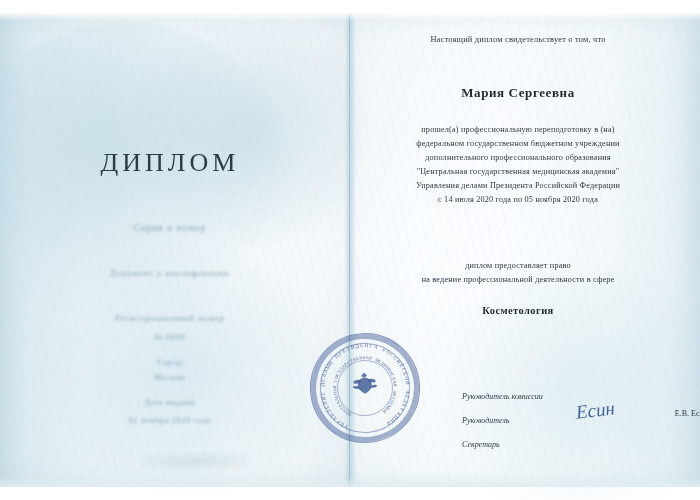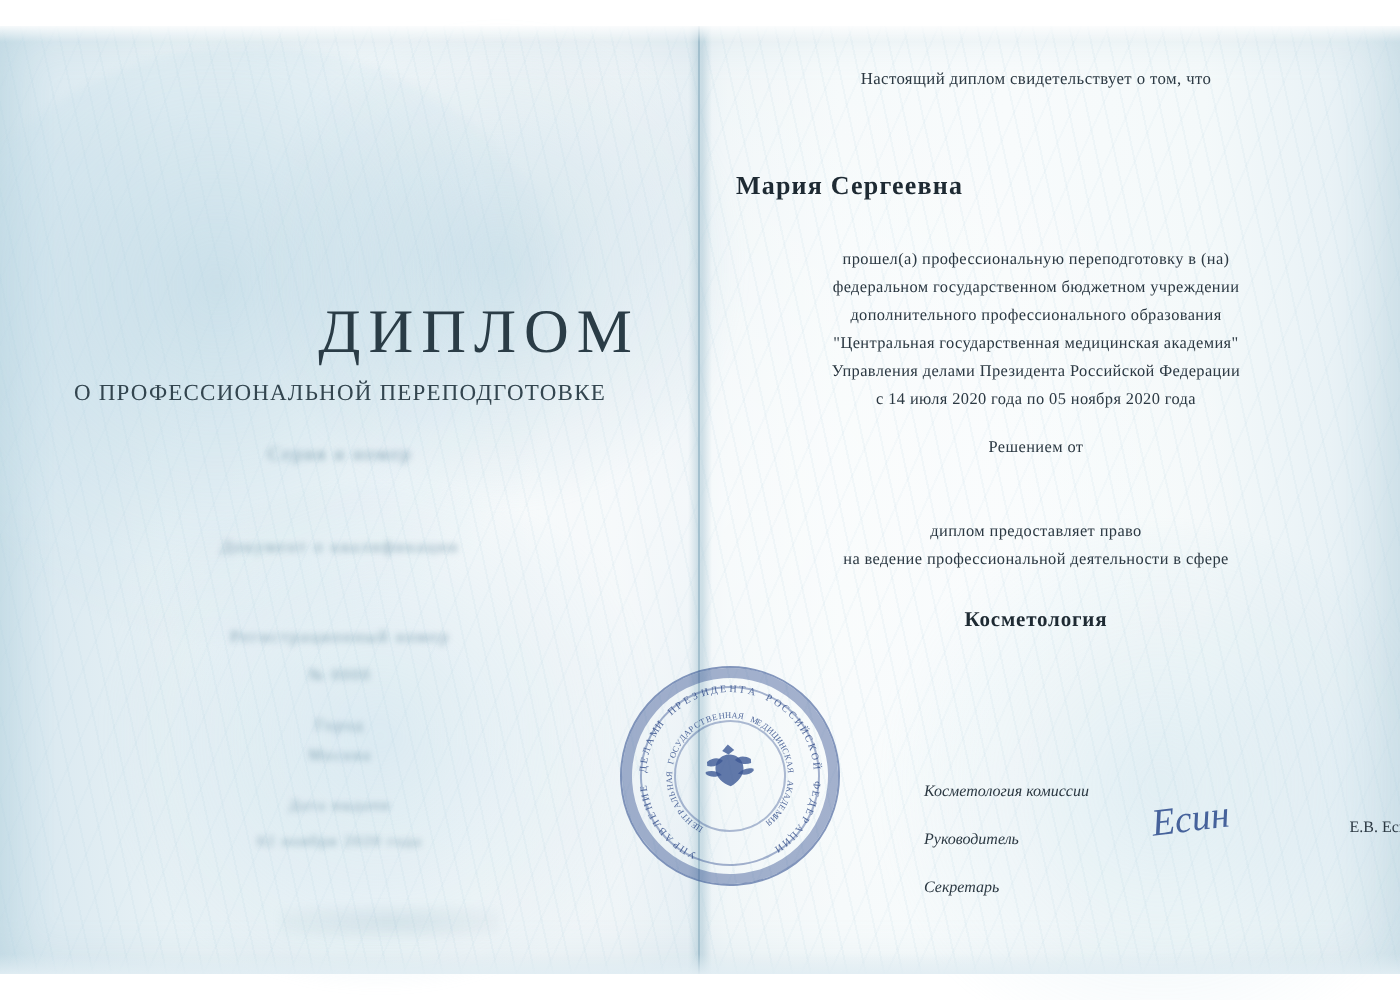--- a/index.html
+++ b/index.html
@@ -96,23 +96,23 @@
   }
 
   
   .left-page {
     position: absolute;
     left: 20px; top: 0; width: 325px; height: 100%;
   }
   .diploma-title {
     position: absolute;
     left: 0; top: 135px; width: 300px;
-    text-align: right;
+    text-align: center;
     font-family: "Liberation Serif", serif;
-    font-size: 31px;
+    font-size: 26px;
     letter-spacing: 4px;
     color: #2a3c46;
     font-weight: 400;
   }
   .diploma-sub {
     position: absolute;
     left: 0; top: 178px; width: 300px;
     text-align: center;
     font-size: 11.5px;
     letter-spacing: 0.6px;
@@ -153,21 +153,21 @@
     color: #2b3842;
     white-space: nowrap;
   }
   .rp-line.intro { top: 22px; font-size: 8.4px; }
   .name1 {
     position: absolute; left: 0; width: 324px; text-align: center;
     top: 48px; font-size: 13px; font-weight: bold; letter-spacing: 0.6px;
     color: #1e2a33;
   }
   .name2 {
-    position: absolute; left: 12px; width: 324px; text-align: left;
+    position: absolute; left: 0; width: 324px; text-align: center;
     top: 72px; font-size: 13px; font-weight: bold; letter-spacing: 0.6px;
     color: #1e2a33;
   }
   .rp-line.p1 { top: 112px; }
   .rp-line.p2 { top: 126px; }
   .rp-line.p3 { top: 140px; }
   .rp-line.p4 { top: 154px; font-style: normal; }
   .rp-line.p5 { top: 168px; }
   .rp-line.p6 { top: 182px; }
   .rp-line.dec1 { top: 206px; }
@@ -262,21 +262,20 @@
   <div class="blob3"></div>
   <div class="blob4"></div>
   <div class="tex"></div>
   <div class="fold"></div>
   <div class="foldline"></div>
   <div class="topedge"></div>
   <div class="botedge"></div>
 
   <div class="left-page">
     <div class="diploma-title">ДИПЛОМ</div>
-    <div class="diploma-sub">О ПРОФЕССИОНАЛЬНОЙ ПЕРЕПОДГОТОВКЕ</div>
 
     <div class="blurline b1">Серия и номер</div>
     <div class="blurline b2">Документ о квалификации</div>
     <div class="blurline b3">Регистрационный номер</div>
     <div class="blurline b4">№ 0000</div>
     <div class="blurline b5">Город</div>
     <div class="blurline b6">Москва</div>
     <div class="blurline b7">Дата выдачи</div>
     <div class="blurline b8">02 ноября 2020 года</div>
     <div class="smudge"></div>
@@ -286,30 +285,29 @@
     <div class="rp-line intro">Настоящий диплом свидетельствует о том, что</div>
     <div class="name2">Мария Сергеевна</div>
 
     <div class="rp-line p1">прошел(а) профессиональную переподготовку в (на)</div>
     <div class="rp-line p2">федеральном государственном бюджетном учреждении</div>
     <div class="rp-line p3">дополнительного профессионального образования</div>
     <div class="rp-line p4">"Центральная государственная медицинская академия"</div>
     <div class="rp-line p5">Управления делами Президента Российской Федерации</div>
     <div class="rp-line p6">с 14 июля 2020 года по 05 ноября 2020 года</div>
 
-    <div class="rp-line dec1">Решением от</div>
 
     <div class="rp-line g2">на ведение профессиональной деятельности в сфере</div>
     <div class="rp-line g1">диплом предоставляет право</div>
 
     <div class="spec">Косметология</div>
 
     <div class="sig-block">
       <div class="sig-row">
-        <span class="sig-label">Косметология комиссии</span>
+        <span class="sig-label">Руководитель комиссии</span>
       </div>
       <div class="sig-row">
         <span class="sig-label">Руководитель</span>
         <span class="sig-scribble">Есин</span>
         <span class="sig-name">Е.В. Есин</span>
       </div>
       <div class="sig-row">
         <span class="sig-label">Секретарь</span>
       </div>
     </div>

